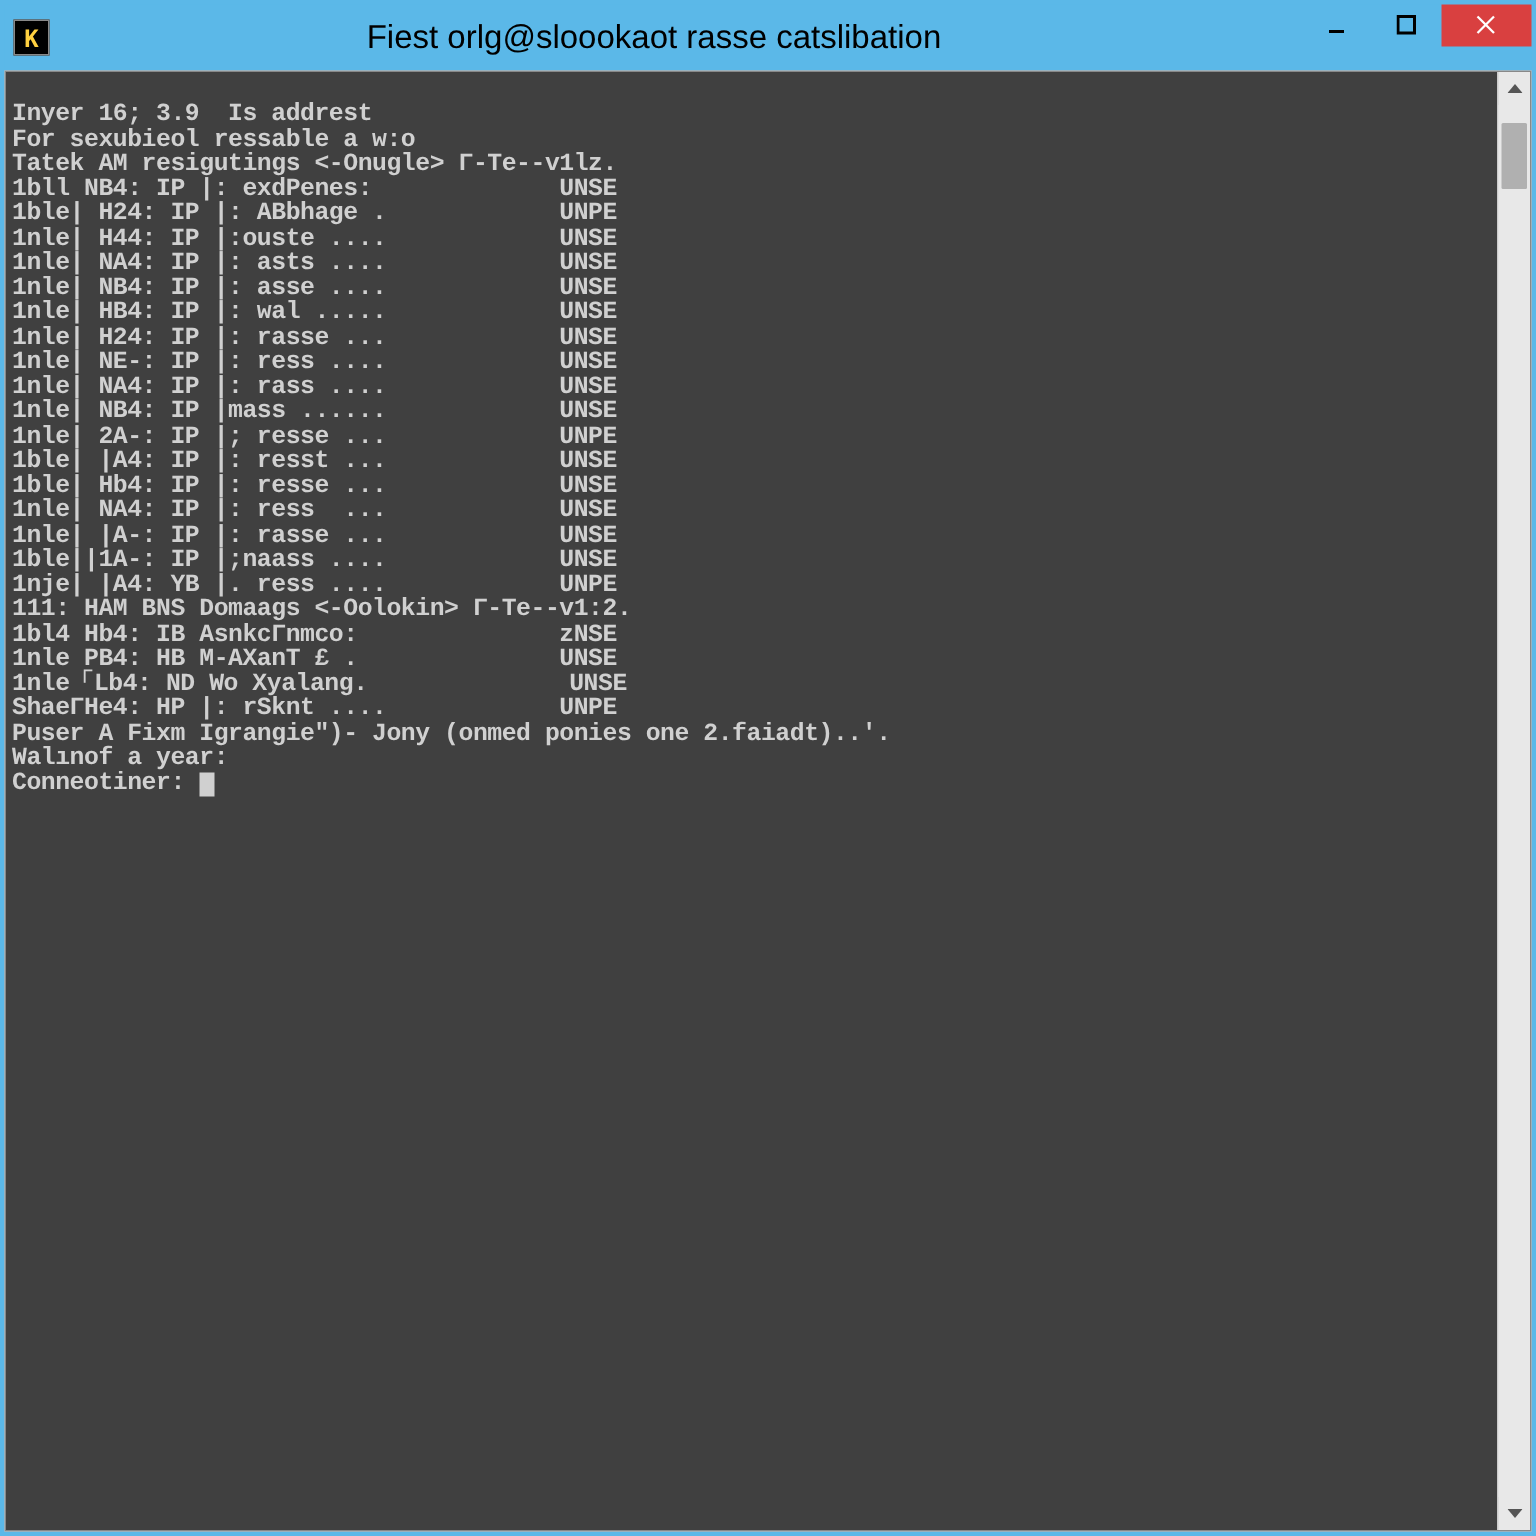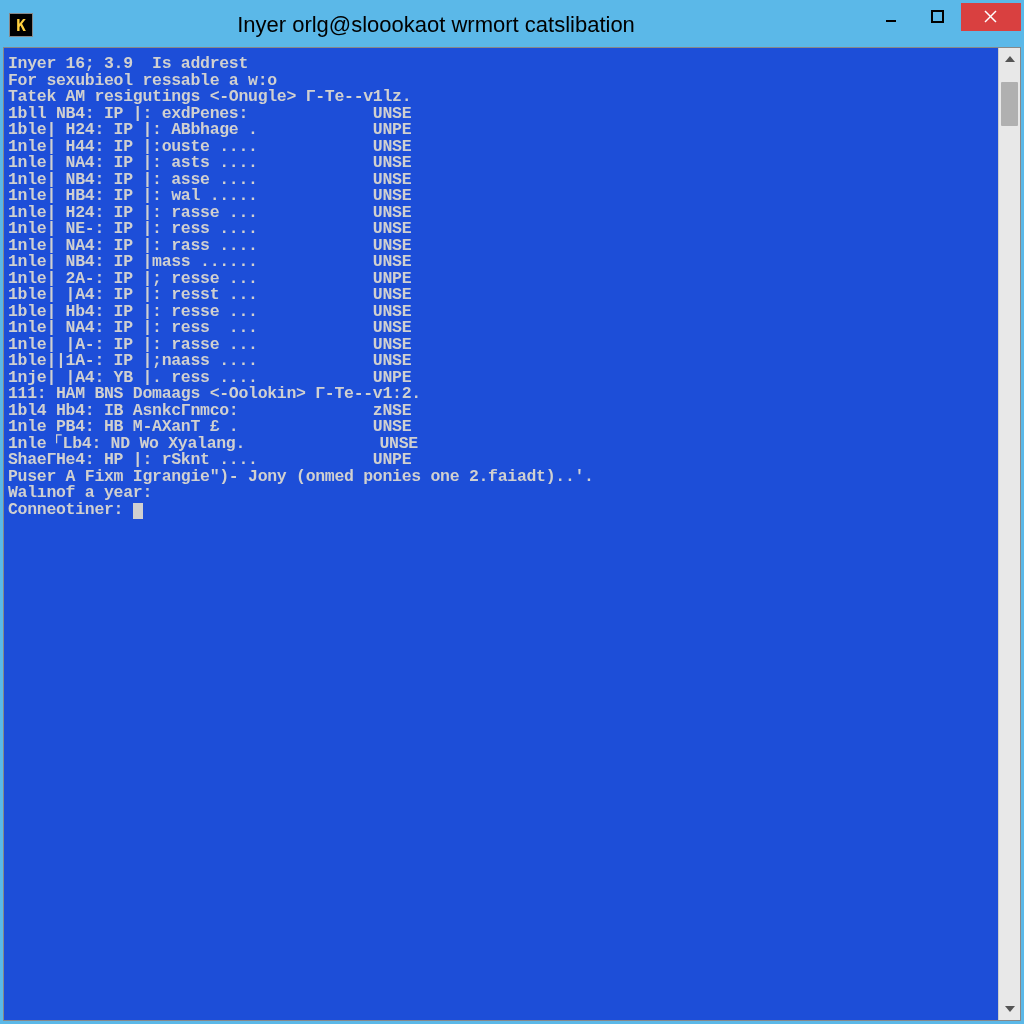--- a/index.html
+++ b/index.html
@@ -75,26 +75,26 @@
       height: 14px;
     }
     .content-area {
       flex: 1;
       display: flex;
       background: #fff;
       border: 1px solid #888;
     }
     .terminal {
       flex: 1;
-      background: #1d4ed8;
+      background: #404040;
       color: #d0d0d0;
       font-family: "Consolas", "Courier New", monospace;
       font-size: 16.5px;
       line-height: 16.5px;
-      padding: 8px 4px;
+      padding: 20px 4px;
       white-space: pre;
       overflow: hidden;
       font-weight: bold;
       letter-spacing: -0.3px;
     }
     .scrollbar {
       width: 22px;
       background: #e8e8e8;
       display: flex;
       flex-direction: column;
@@ -137,21 +137,21 @@
     .term-line {
       display: block;
     }
   </style>
 </head>
 <body>
 
 <div class="window">
   <div class="titlebar">
     <div class="app-icon">K</div>
-    <div class="title">Inyer orlg@sloookaot wrmort catslibation</div>
+    <div class="title">Fiest orlg@sloookaot rasse catslibation</div>
     <div class="win-buttons">
       <div class="win-btn">
         <svg viewBox="0 0 14 14">
             <line x1="1" y1="11" x2="11" y2="11" stroke="#000" stroke-width="2"></line>
           </svg>
       </div>
       <div class="win-btn">
         <svg viewBox="0 0 14 14">
             <rect x="1" y="1" width="11" height="11" stroke="#000" stroke-width="2" fill="none"></rect>
           </svg>

